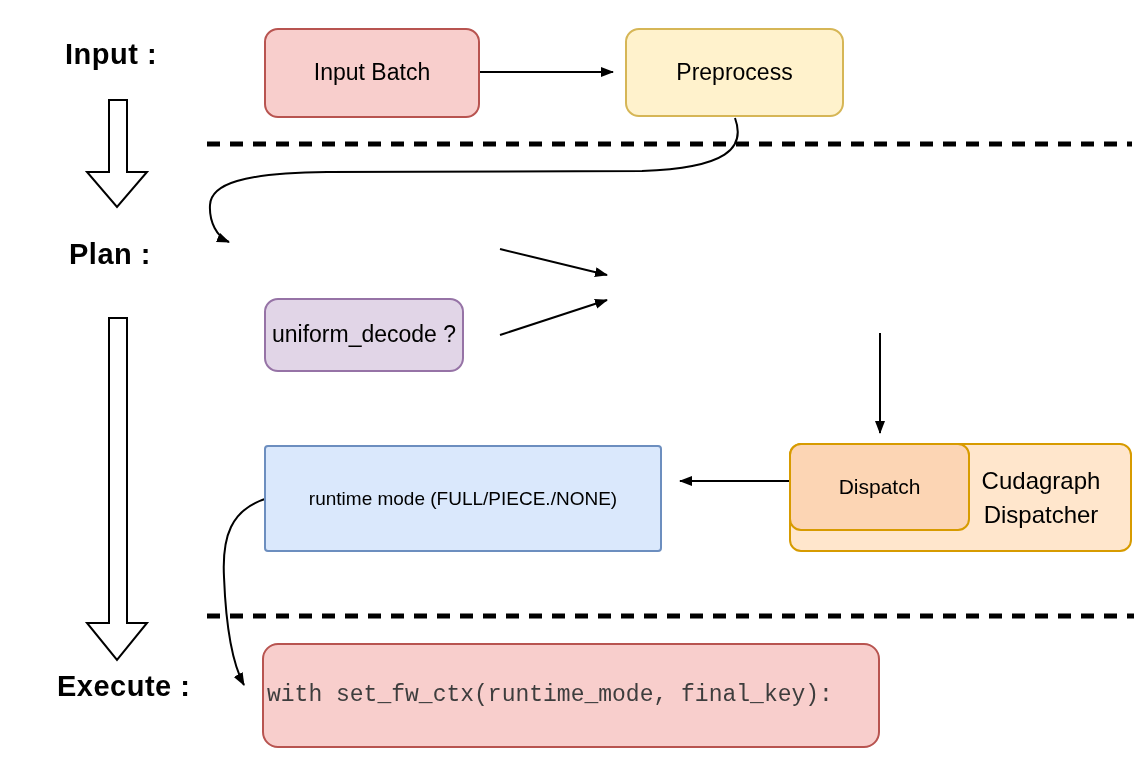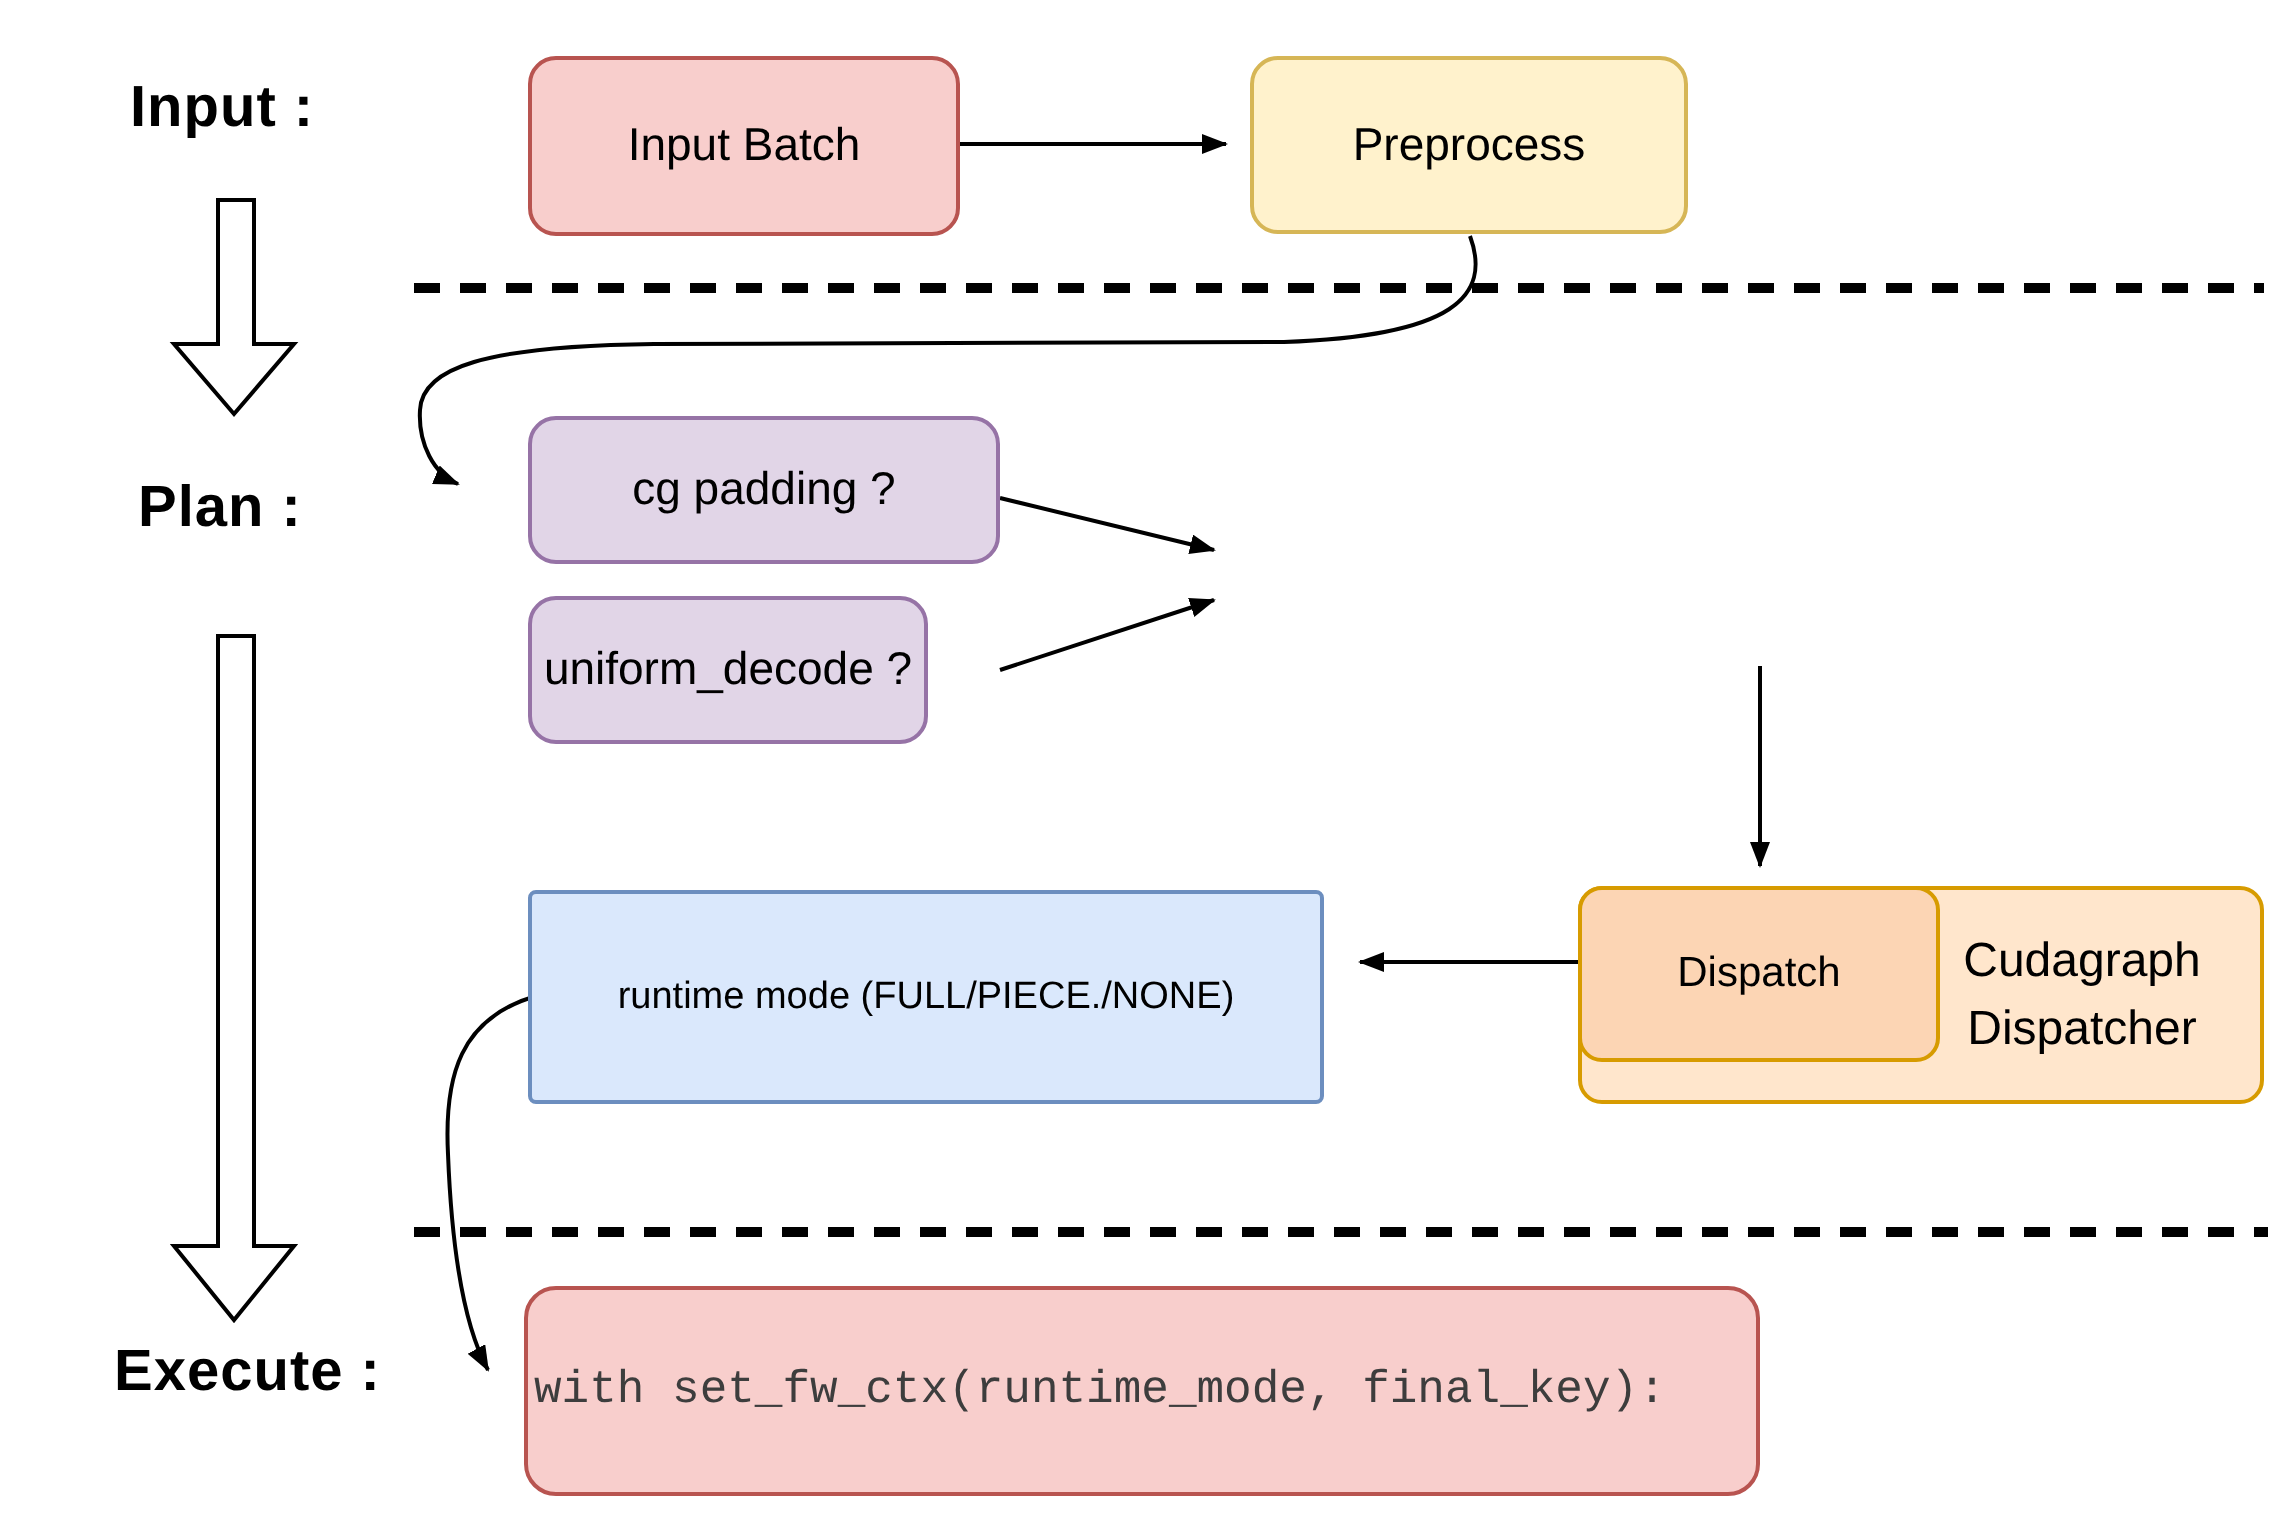--- a/index.html
+++ b/index.html
@@ -71,23 +71,20 @@
   <div class="stage-label" style="left:20px; top:670px;">Execute :</div>
 
   <div class="node n-input-batch">
     <span>Input Batch</span>
   </div>
 
   <div class="node n-preprocess">
     <span>Preprocess</span>
   </div>
 
-  <div class="node n-cg-padding">
-    <span>cg padding ?</span>
-  </div>
 
   <div class="node n-uniform">
     <span>uniform_decode ?</span>
   </div>
 
 
   <div class="node n-cudagraph">
     <span class="cg-label">Cudagraph Dispatcher</span>
   </div>
 

